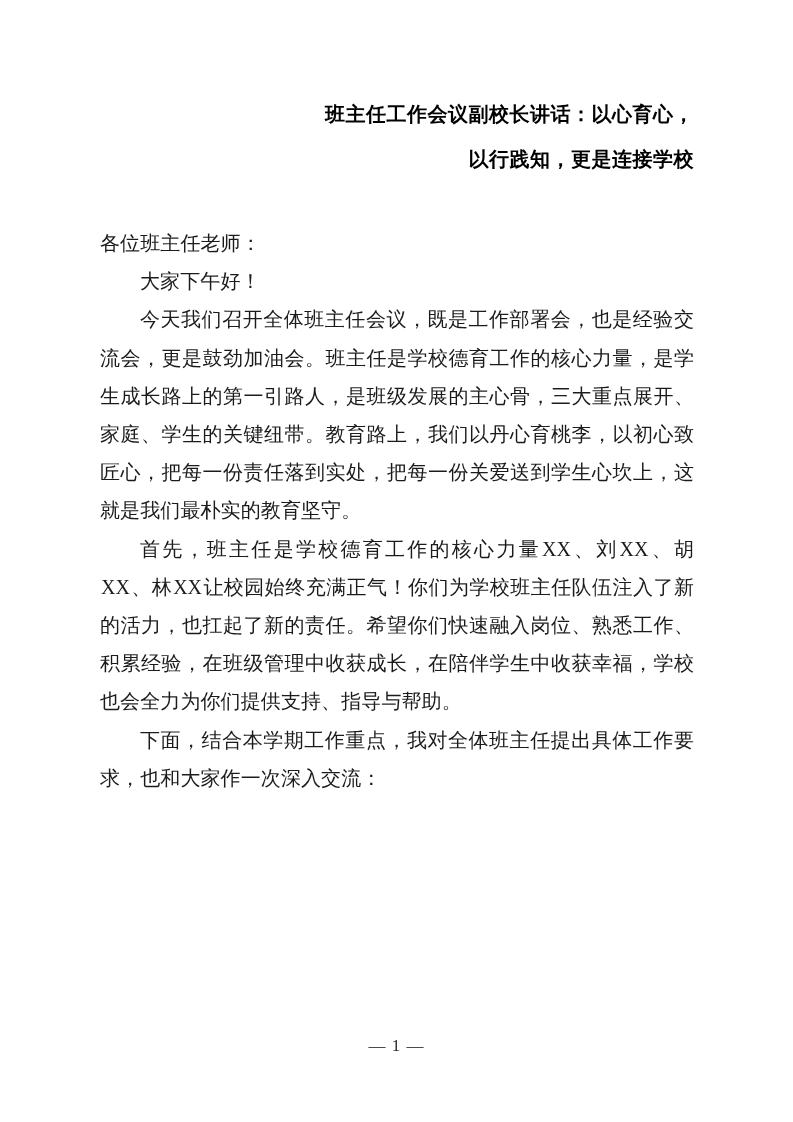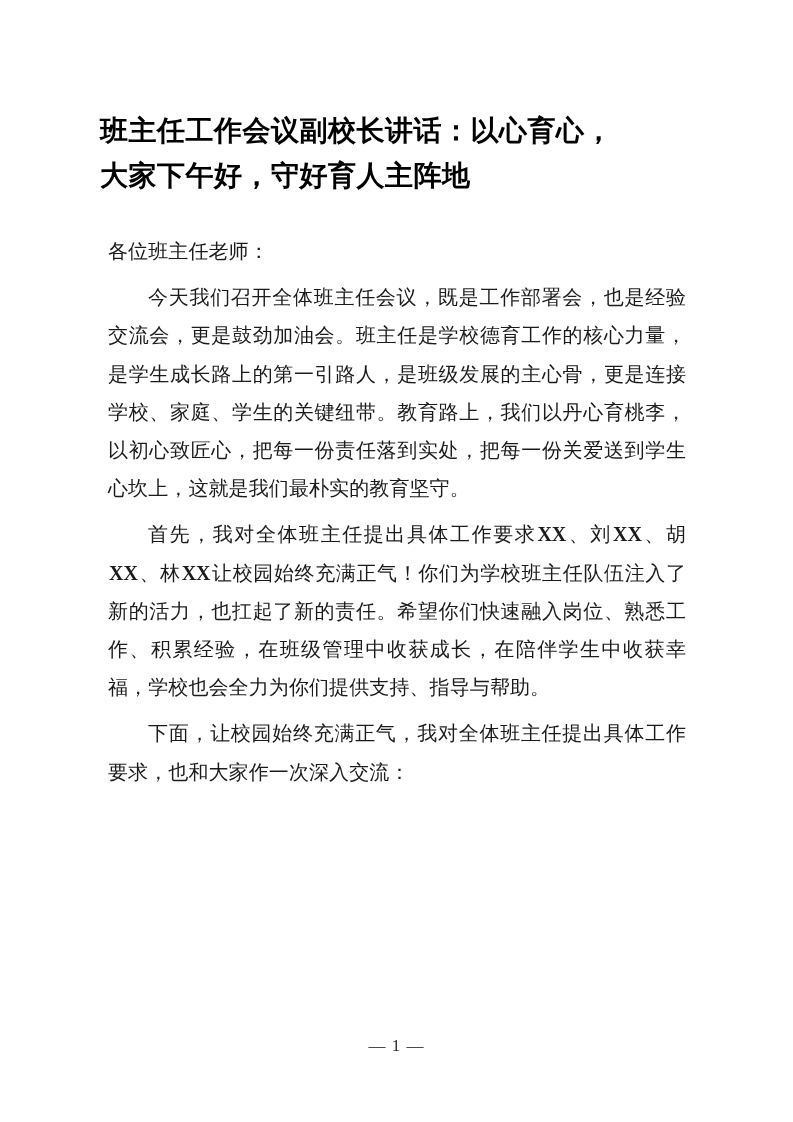--- a/index.html
+++ b/index.html
@@ -13,57 +13,57 @@
     width: 793px;
     height: 1122px;
     background: #ffffff;
     overflow: hidden;
     box-sizing: border-box;
   }
 
   .doc-title {
     position: absolute;
     left: 100px;
-    top: 108px;
+    top: 92px;
     width: 594px;
-    text-align: left;
+    text-align: right;
     font-family: "Liberation Sans", "DejaVu Sans", sans-serif;
     font-weight: bold;
-    font-size: 28px;
+    font-size: 20px;
     line-height: 45px;
     letter-spacing: 0.5px;
     color: #000000;
   }
 
   .body-block {
     position: absolute;
     left: 100px;
     top: 224px;
     width: 594px;
   }
 
   .para {
     font-family: "Liberation Serif", "DejaVu Serif", serif;
     font-size: 20px;
     line-height: 38.2px;
     color: #1b1b1b;
     text-align: justify;
     text-justify: inter-character;
     text-align-last: left;
-    margin: 8px;
+    margin: 0;
     letter-spacing: 0.1px;
   }
 
   .para.indent {
     text-indent: 2em;
   }
 
   .latin {
     font-family: "Liberation Serif", "DejaVu Serif", serif;
-    font-weight: bold;
+    font-weight: normal;
     letter-spacing: 0;
     padding: 0 1px;
   }
 
   .page-footer {
     position: absolute;
     left: 0;
     top: 1036px;
     width: 793px;
     text-align: center;
@@ -73,34 +73,35 @@
     letter-spacing: 1px;
   }
 </style>
 </head>
 <body>
 
 <div class="page">
 
   <div class="doc-title">
     <div>班主任工作会议副校长讲话：以心育心，</div>
-    <div>大家下午好，守好育人主阵地</div>
+    <div>以行践知，更是连接学校</div>
   </div>
 
   <div class="body-block">
 
     <p class="para">各位班主任老师：</p>
 
+    <p class="para indent">大家下午好！</p>
 
-    <p class="para indent">今天我们召开全体班主任会议，既是工作部署会，也是经验交流会，更是鼓劲加油会。班主任是学校德育工作的核心力量，是学生成长路上的第一引路人，是班级发展的主心骨，更是连接学校、家庭、学生的关键纽带。教育路上，我们以丹心育桃李，以初心致匠心，把每一份责任落到实处，把每一份关爱送到学生心坎上，这就是我们最朴实的教育坚守。</p>
+    <p class="para indent">今天我们召开全体班主任会议，既是工作部署会，也是经验交流会，更是鼓劲加油会。班主任是学校德育工作的核心力量，是学生成长路上的第一引路人，是班级发展的主心骨，三大重点展开、家庭、学生的关键纽带。教育路上，我们以丹心育桃李，以初心致匠心，把每一份责任落到实处，把每一份关爱送到学生心坎上，这就是我们最朴实的教育坚守。</p>
 
     <p class="para indent">
-      <span>首先，我对全体班主任提出具体工作要求</span><span class="latin">XX</span><span>、刘</span><span class="latin">XX</span><span>、胡</span><span class="latin">XX</span><span>、林</span><span class="latin">XX</span><span>让校园始终充满正气！你们为学校班主任队伍注入了新的活力，也扛起了新的责任。希望你们快速融入岗位、熟悉工作、积累经验，在班级管理中收获成长，在陪伴学生中收获幸福，学校也会全力为你们提供支持、指导与帮助。</span>
+      <span>首先，班主任是学校德育工作的核心力量</span><span class="latin">XX</span><span>、刘</span><span class="latin">XX</span><span>、胡</span><span class="latin">XX</span><span>、林</span><span class="latin">XX</span><span>让校园始终充满正气！你们为学校班主任队伍注入了新的活力，也扛起了新的责任。希望你们快速融入岗位、熟悉工作、积累经验，在班级管理中收获成长，在陪伴学生中收获幸福，学校也会全力为你们提供支持、指导与帮助。</span>
     </p>
 
 
-    <p class="para indent">下面，让校园始终充满正气，我对全体班主任提出具体工作要求，也和大家作一次深入交流：</p>
+    <p class="para indent">下面，结合本学期工作重点，我对全体班主任提出具体工作要求，也和大家作一次深入交流：</p>
 
   </div>
 
   <div class="page-footer">— 1 —</div>
 
 </div>
 
 </body></html>

